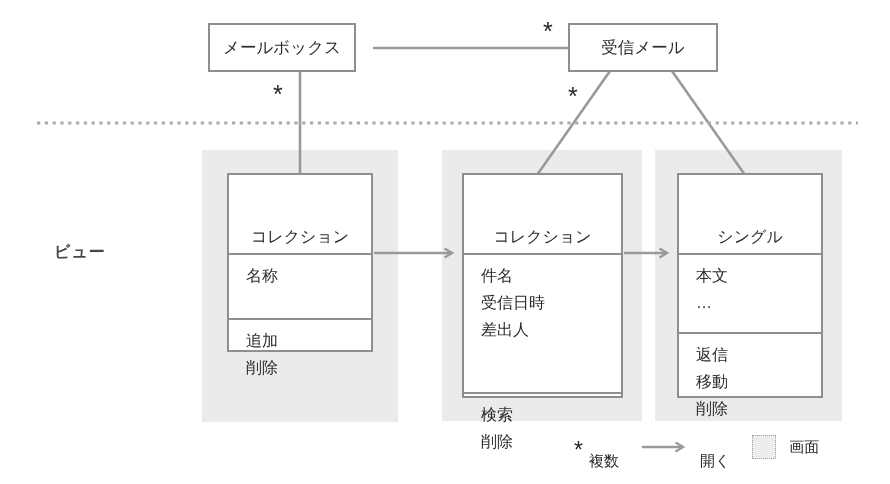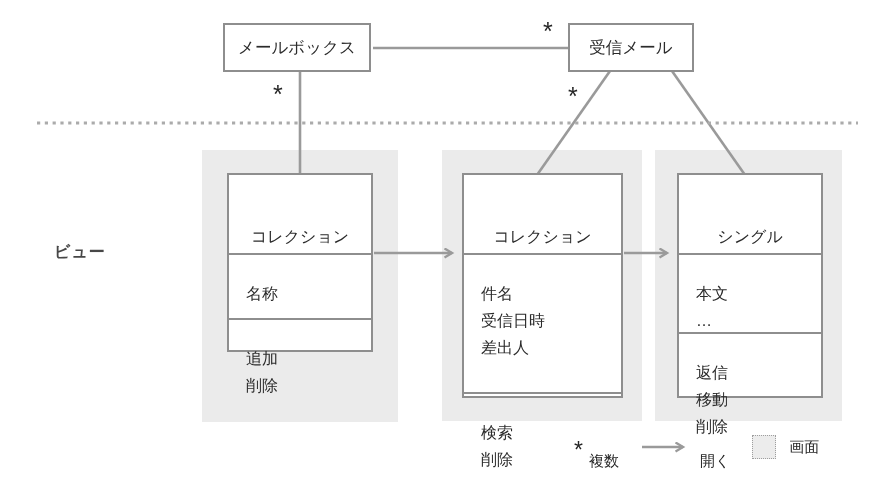--- a/index.html
+++ b/index.html
@@ -44,22 +44,22 @@
     background: #ffffff;
     border: 2.5px solid #8e8e8e;
     box-sizing: border-box;
     display: flex;
     align-items: center;
     justify-content: center;
     font-size: 16.5px;
     color: #2b2b2b;
     white-space: nowrap;
   }
-  .obj-mailbox  { left: 223px; top: 23px; width: 148px; height: 49px; }
-  .obj-received { left: 568px; top: 23px; width: 126px; height: 49px; }
+  .obj-mailbox  { left: 208px; top: 23px; width: 148px; height: 49px; }
+  .obj-received { left: 568px; top: 23px; width: 150px; height: 49px; }
 
   .ast {
     position: absolute;
     z-index: 4;
     font-size: 25px;
     color: #262626;
     line-height: 1;
     white-space: nowrap;
   }
   .ast-1 { left: 543px; top: 19px; }
@@ -82,21 +82,21 @@
     line-height: 36px;
     text-align: center;
     font-size: 16px;
     border-bottom: 2.5px solid #8e8e8e;
     box-sizing: border-box;
     white-space: nowrap;
     margin-top: 44px;
   }
   .vsec {
     box-sizing: border-box;
-    padding: 25px 6px 0 17px;
+    padding: 7px 6px 0 17px;
     font-size: 16px;
   }
   .vsec.divided { border-top: 2.5px solid #8e8e8e; }
   .vline {
     line-height: 27px;
     white-space: nowrap;
   }
   .sec-f1 { height: 63px; }
   .sec-a1 { height: 72px; }
   .sec-f2 { height: 137px; }

